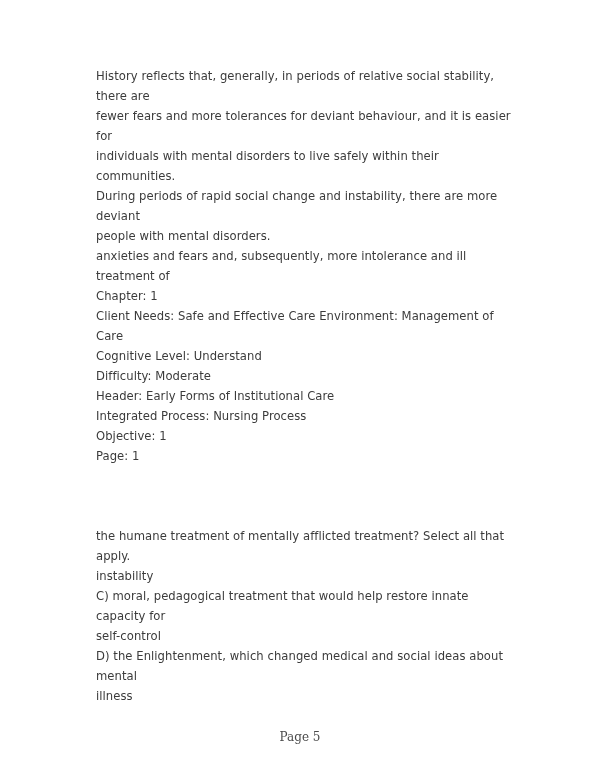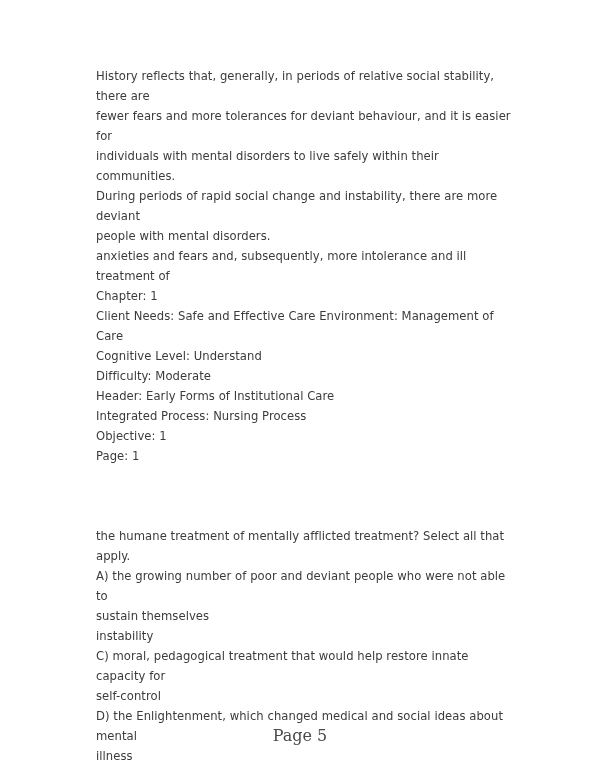--- a/index.html
+++ b/index.html
@@ -57,21 +57,21 @@
   #page-footer {
     position: absolute;
     left: 0;
     top: 726px;
     width: 600px;
     text-align: center;
   }
   #page-footer .footer-text {
     display: inline-block;
     font-family: "DejaVu Serif", "Liberation Serif", serif;
-    font-size: 16px;
+    font-size: 12px;
     line-height: 14px;
     color: #4a4a4a;
   }
 </style>
 </head>
 <body>
 
 <div id="page">
 
   <div id="content">
@@ -99,24 +99,20 @@
     <div class="blank">&nbsp;</div>
     <div class="blank">&nbsp;</div>
     <div class="blank">&nbsp;</div>
 
     <div class="block">
       <div class="line">the humane treatment of mentally afflicted treatment? Select all that apply.</div>
     </div>
 
     <div class="block">
 
-      <div class="block">
-        <div class="line">A) the growing number of poor and deviant people who were not able to</div>
-        <div class="line">sustain themselves</div>
-      </div>
 
       <div class="block">
         <div class="line">instability</div>
       </div>
 
       <div class="block">
         <div class="line">C) moral, pedagogical treatment that would help restore innate capacity for</div>
         <div class="line">self-control</div>
       </div>
 

